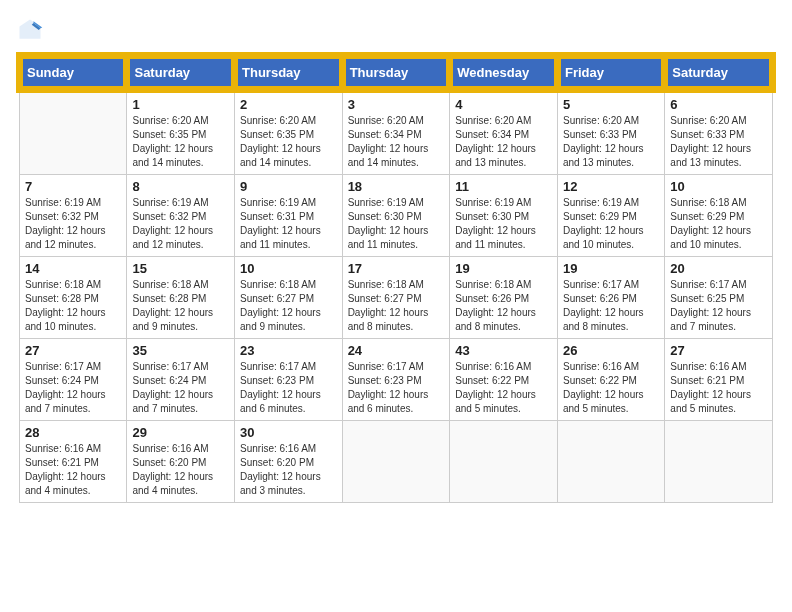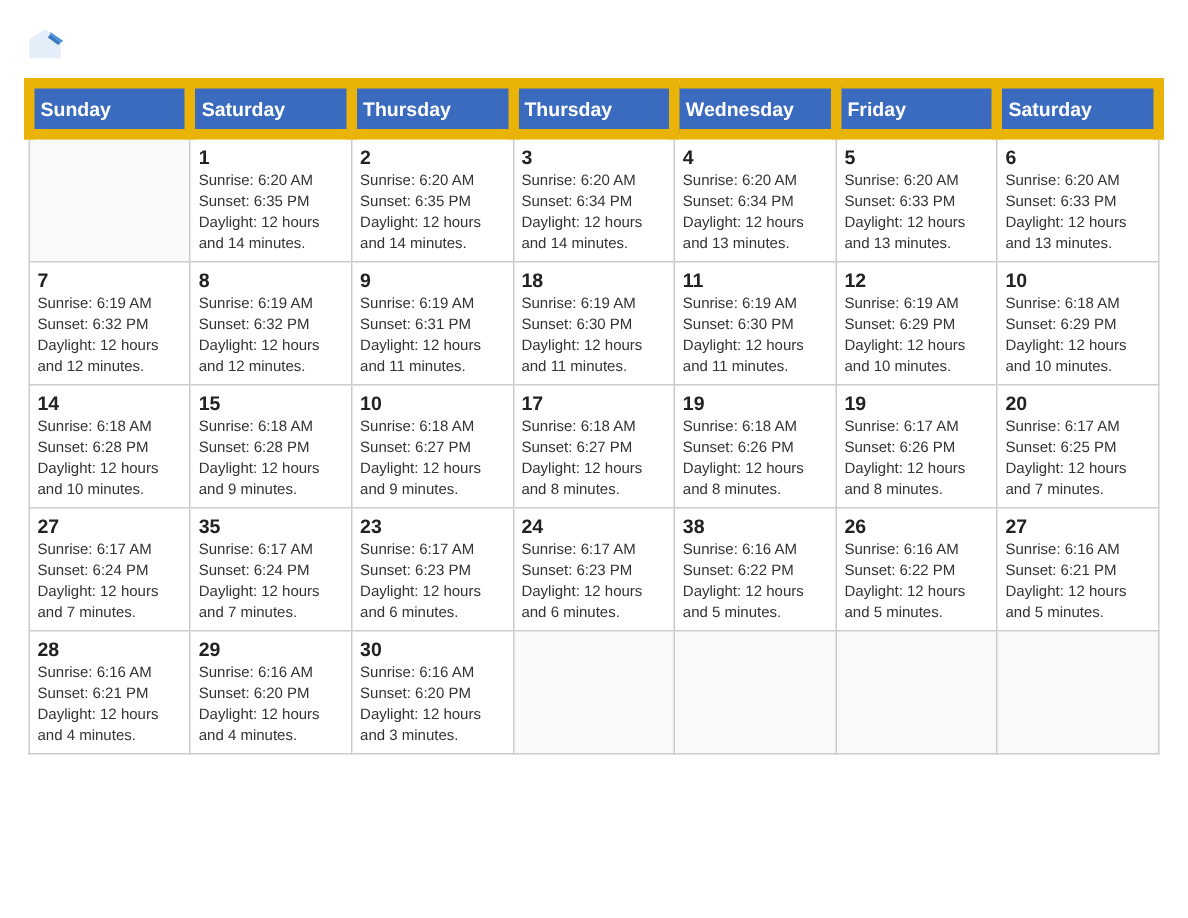--- a/index.html
+++ b/index.html
@@ -294,21 +294,21 @@
 and 6 minutes.</div>
         </td>
         <td>
           <span class="day-number">24</span>
           <div class="day-info" style="white-space: pre-line;">Sunrise: 6:17 AM
 Sunset: 6:23 PM
 Daylight: 12 hours
 and 6 minutes.</div>
         </td>
         <td>
-          <span class="day-number">38</span>
+          <span class="day-number">43</span>
           <div class="day-info" style="white-space: pre-line;">Sunrise: 6:16 AM
 Sunset: 6:22 PM
 Daylight: 12 hours
 and 5 minutes.</div>
         </td>
         <td>
           <span class="day-number">26</span>
           <div class="day-info" style="white-space: pre-line;">Sunrise: 6:16 AM
 Sunset: 6:22 PM
 Daylight: 12 hours

